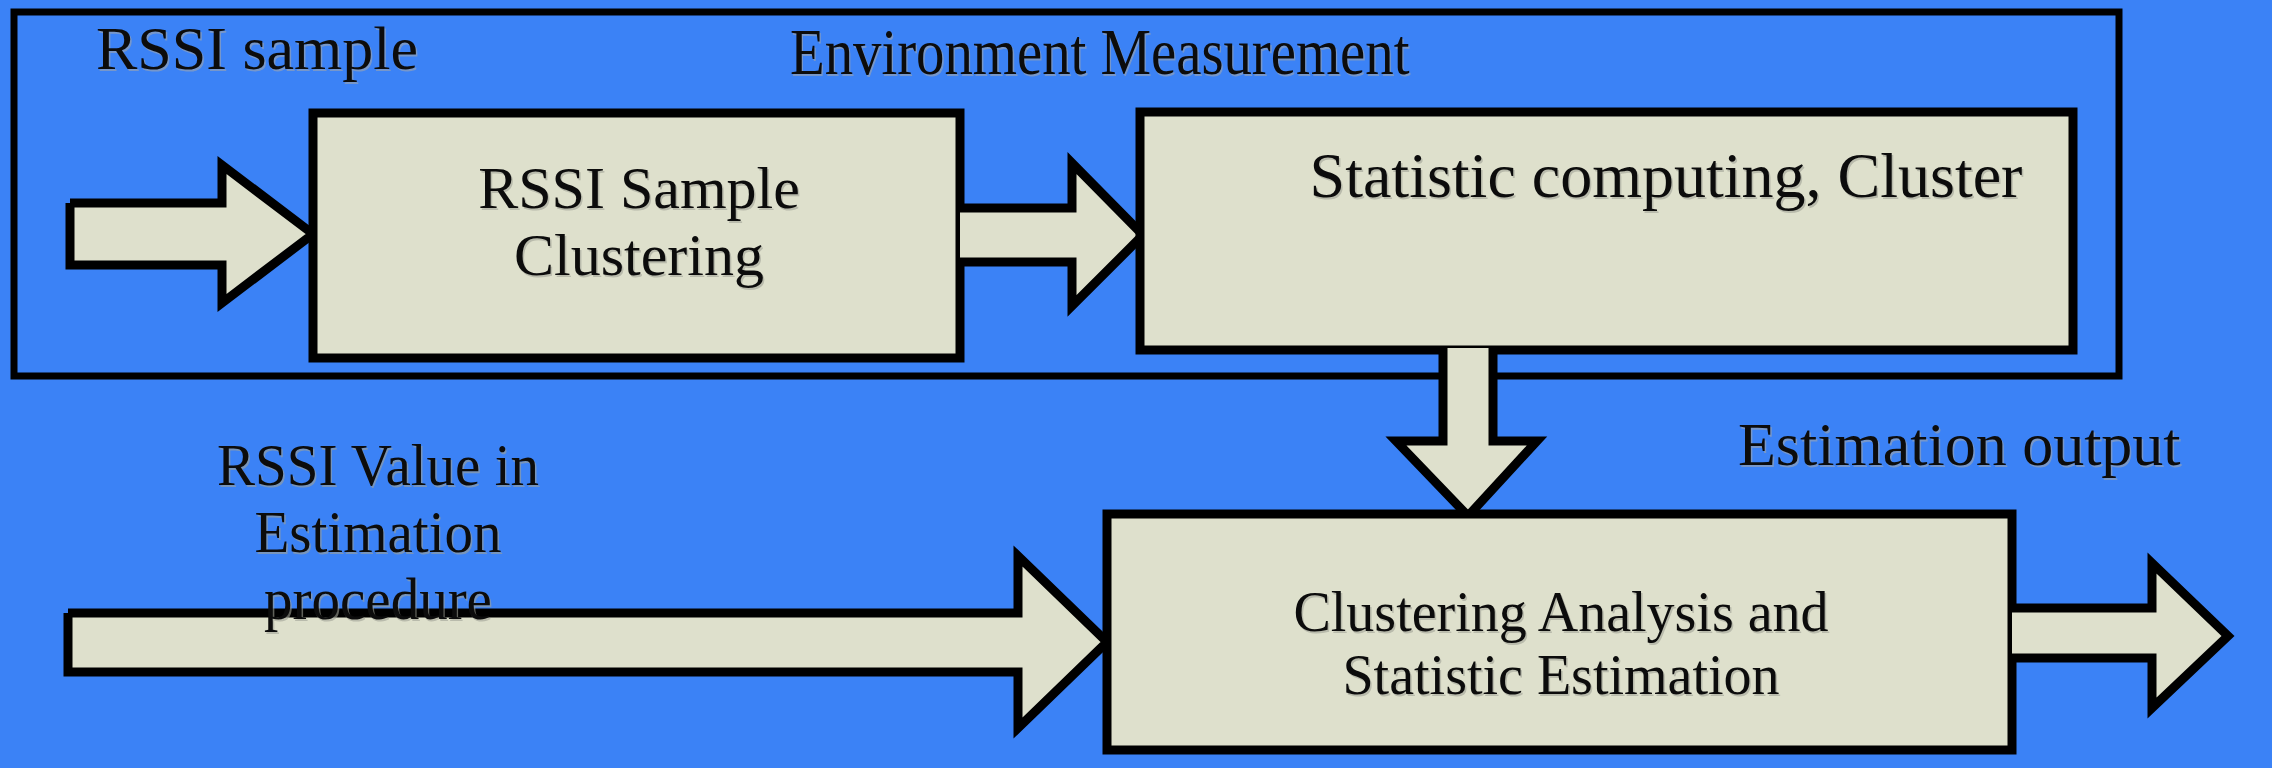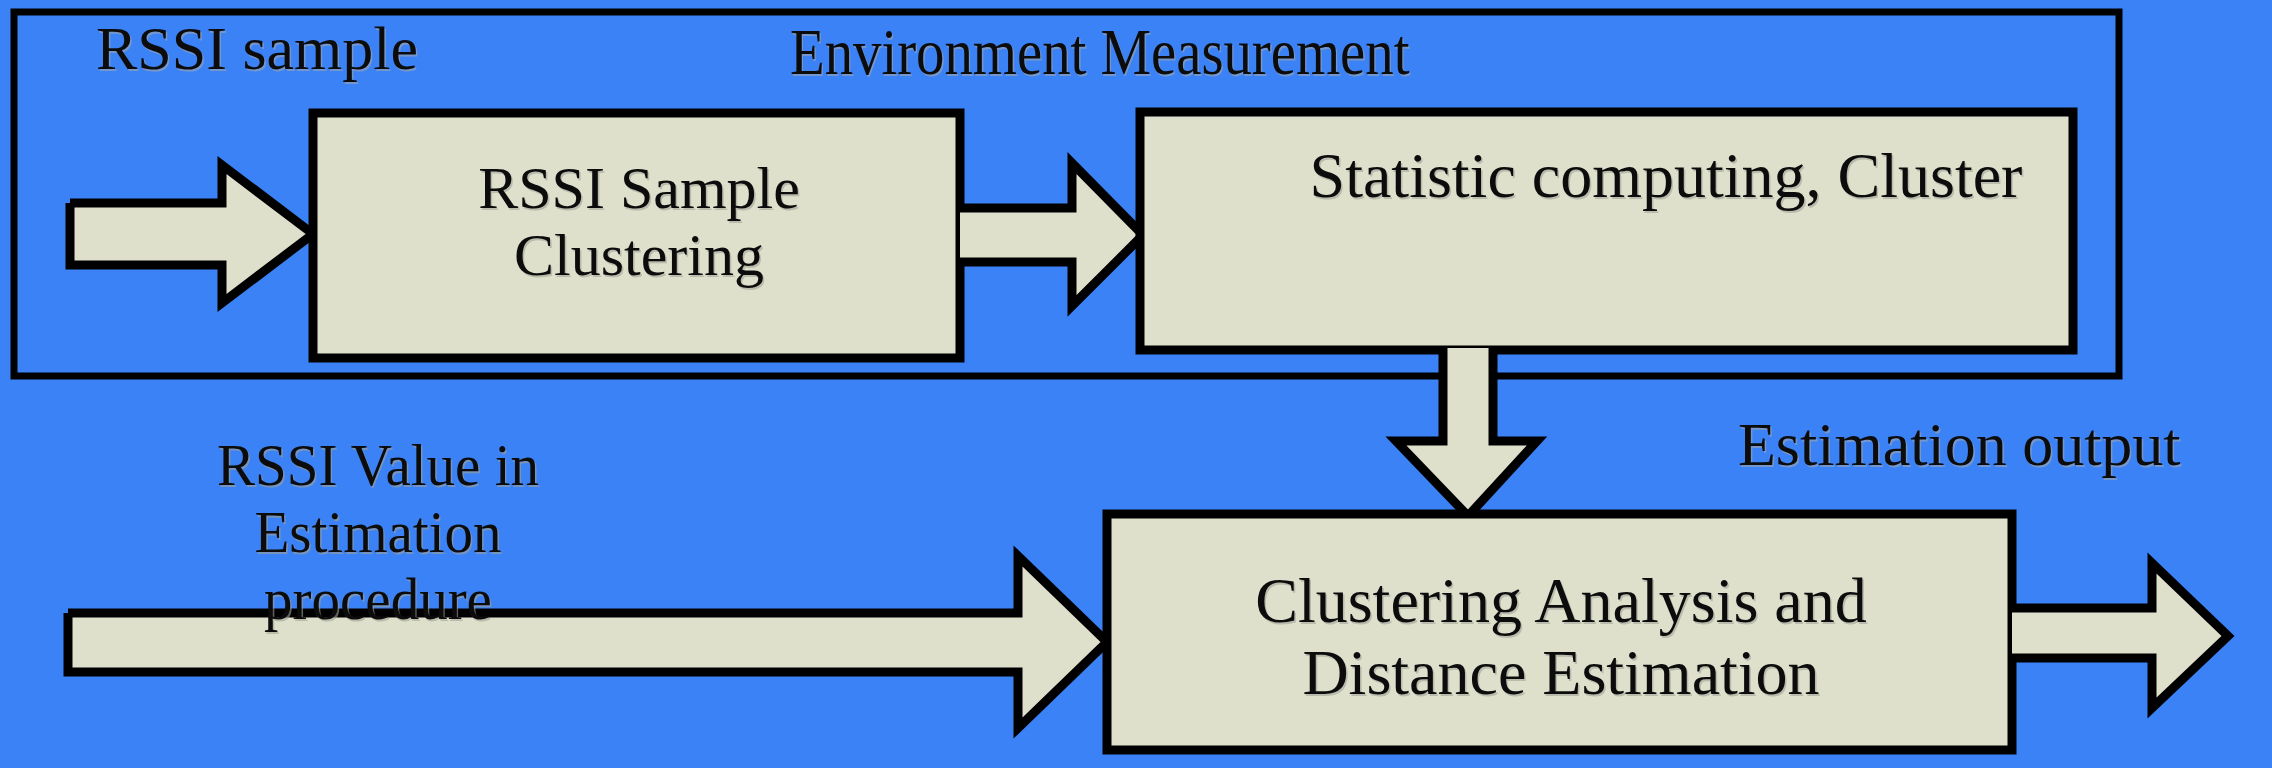--- a/index.html
+++ b/index.html
@@ -54,21 +54,21 @@
 
   #box1-text { left: 325px; top: 155px; width: 628px; font-size: 60px; }
 
   #box2-text { left: 1208px; top: 140px; width: 916px; font-size: 64px; }
 
   #lbl-rssi-value { left: 150px; top: 432px; width: 480px; text-align: center;
       font-size: 60px; transform: scaleX(0.95); transform-origin: left top; }
 
   #lbl-estimation-output { left: 1738px; top: 404px; font-size: 62px; margin-top: 8px; }
 
-  #box3-text { left: 1122px; top: 565px; width: 878px; font-size: 64px; }
+  #box3-text { left: 1122px; top: 581px; width: 878px; font-size: 56px; }
 </style>
 </head>
 <body>
 
 <div id="stage">
 
   <svg class="layer" viewBox="0 0 2272 768">
 
     <rect class="frame-stroke" x="14" y="12" width="2105" height="364"></rect>
 
@@ -129,16 +129,16 @@
 
   <div class="boxtext condensed" id="lbl-rssi-value">
     <div>RSSI Value in</div>
     <div>Estimation procedure</div>
   </div>
 
   <div class="txt" id="lbl-estimation-output">Estimation output</div>
 
   <div class="boxtext condensed" id="box3-text">
     <div>Clustering Analysis and</div>
-    <div>Distance Estimation</div>
+    <div>Statistic Estimation</div>
   </div>
 
 </div>
 
 </body></html>

